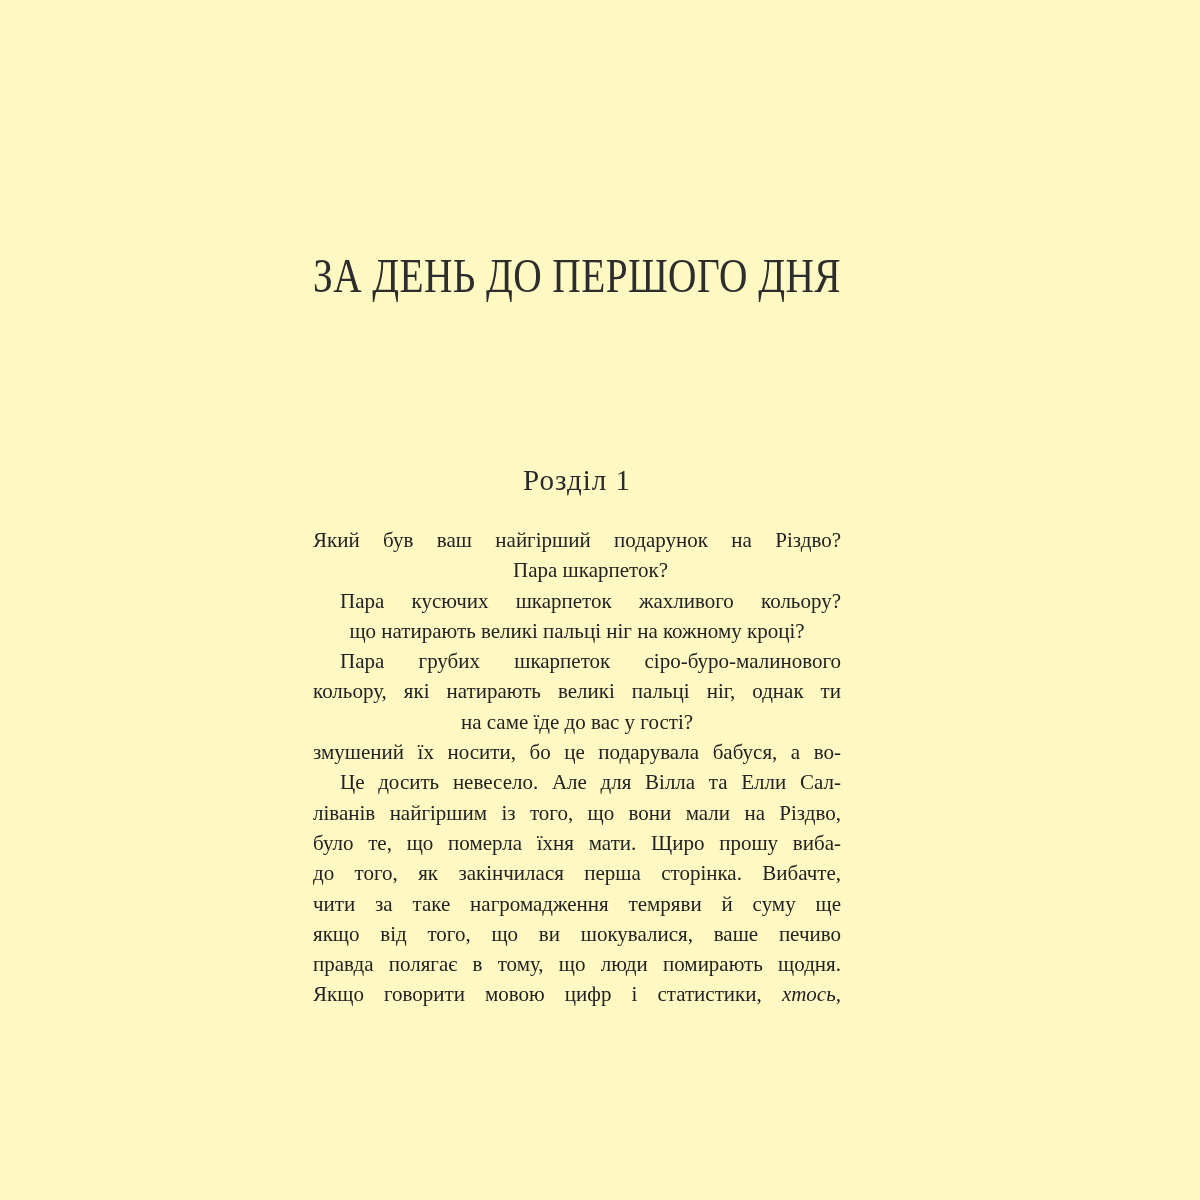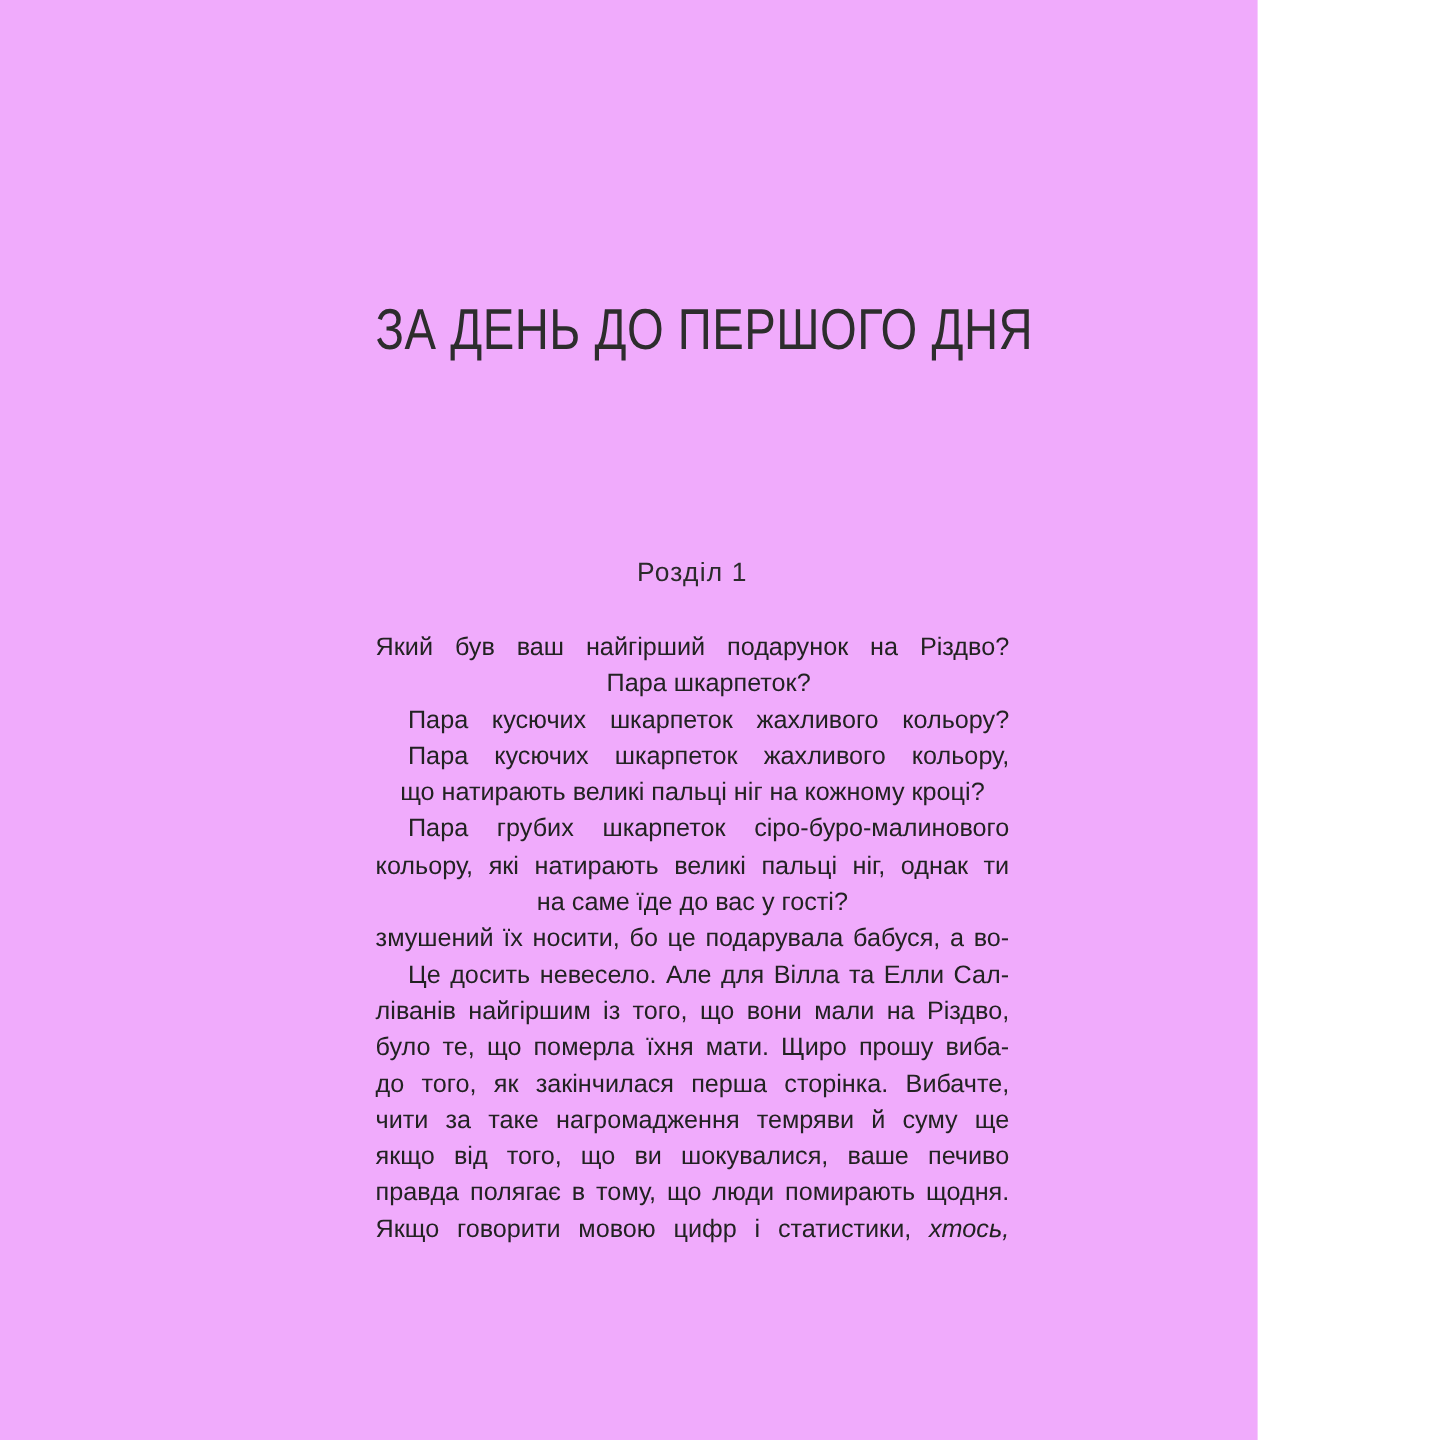--- a/index.html
+++ b/index.html
@@ -6,45 +6,45 @@
     margin: 0;
     padding: 0;
     width: 1200px;
     height: 1200px;
     overflow: hidden;
     background: #ffffff;
   }
   .page {
     position: absolute;
     left: 0; top: 0;
-    width: 1048px;
+    width: 1200px;
     height: 1200px;
-    background: #f0abfc;
-    font-family: Liberation Sans, sans-serif;
+    background: #fef9c3;
+    font-family: Liberation Serif, serif;
   }
   .part-title {
     position: absolute;
     left: 313px;
     top: 252px;
     font-size: 48px;
     line-height: 1;
     font-weight: 400;
     color: #2d2d2d;
     white-space: nowrap;
     letter-spacing: 0.5px;
     transform: scaleX(0.82);
     transform-origin: left top;
   }
   .chapter-heading {
     position: absolute;
     left: 313px;
     top: 466px;
     width: 528px;
     text-align: center;
-    font-size: 22px;
+    font-size: 29px;
     line-height: 1;
     font-weight: 400;
     color: #2b2b2b;
     letter-spacing: 1px;
   }
   .body-text {
     position: absolute;
     left: 313px;
     top: 525px;
     width: 528px;
@@ -71,21 +71,20 @@
 </head>
 <body>
 
 <div class="page">
   <div class="part-title">ЗА ДЕНЬ ДО ПЕРШОГО ДНЯ</div>
   <div class="chapter-heading">Розділ 1</div>
   <div class="body-text">
       <div class="line just"><span>Який був ваш найгірший подарунок на Різдво?</span></div>
       <div class="line indent"><span>Пара шкарпеток?</span></div>
       <div class="line indent just"><span>Пара кусючих шкарпеток жахливого кольору?</span></div>
-      <div class="line indent just"><span>Пара кусючих шкарпеток жахливого кольору,</span></div>
       <div class="line"><span>що натирають великі пальці ніг на кожному кроці?</span></div>
       <div class="line indent just"><span>Пара грубих шкарпеток сіро-буро-малинового</span></div>
       <div class="line just"><span>кольору, які натирають великі пальці ніг, однак ти</span></div>
       <div class="line"><span>на саме їде до вас у гості?</span></div>
       <div class="line just"><span>змушений їх носити, бо це подарувала бабуся, а во-</span></div>
       <div class="line indent just"><span>Це досить невесело. Але для Вілла та Елли Сал-</span></div>
       <div class="line just"><span>ліванів найгіршим із того, що вони мали на Різдво,</span></div>
       <div class="line just"><span>було те, що померла їхня мати. Щиро прошу виба-</span></div>
       <div class="line just"><span>до того, як закінчилася перша сторінка. Вибачте,</span></div>
       <div class="line just"><span>чити за таке нагромадження темряви й суму ще</span></div>

